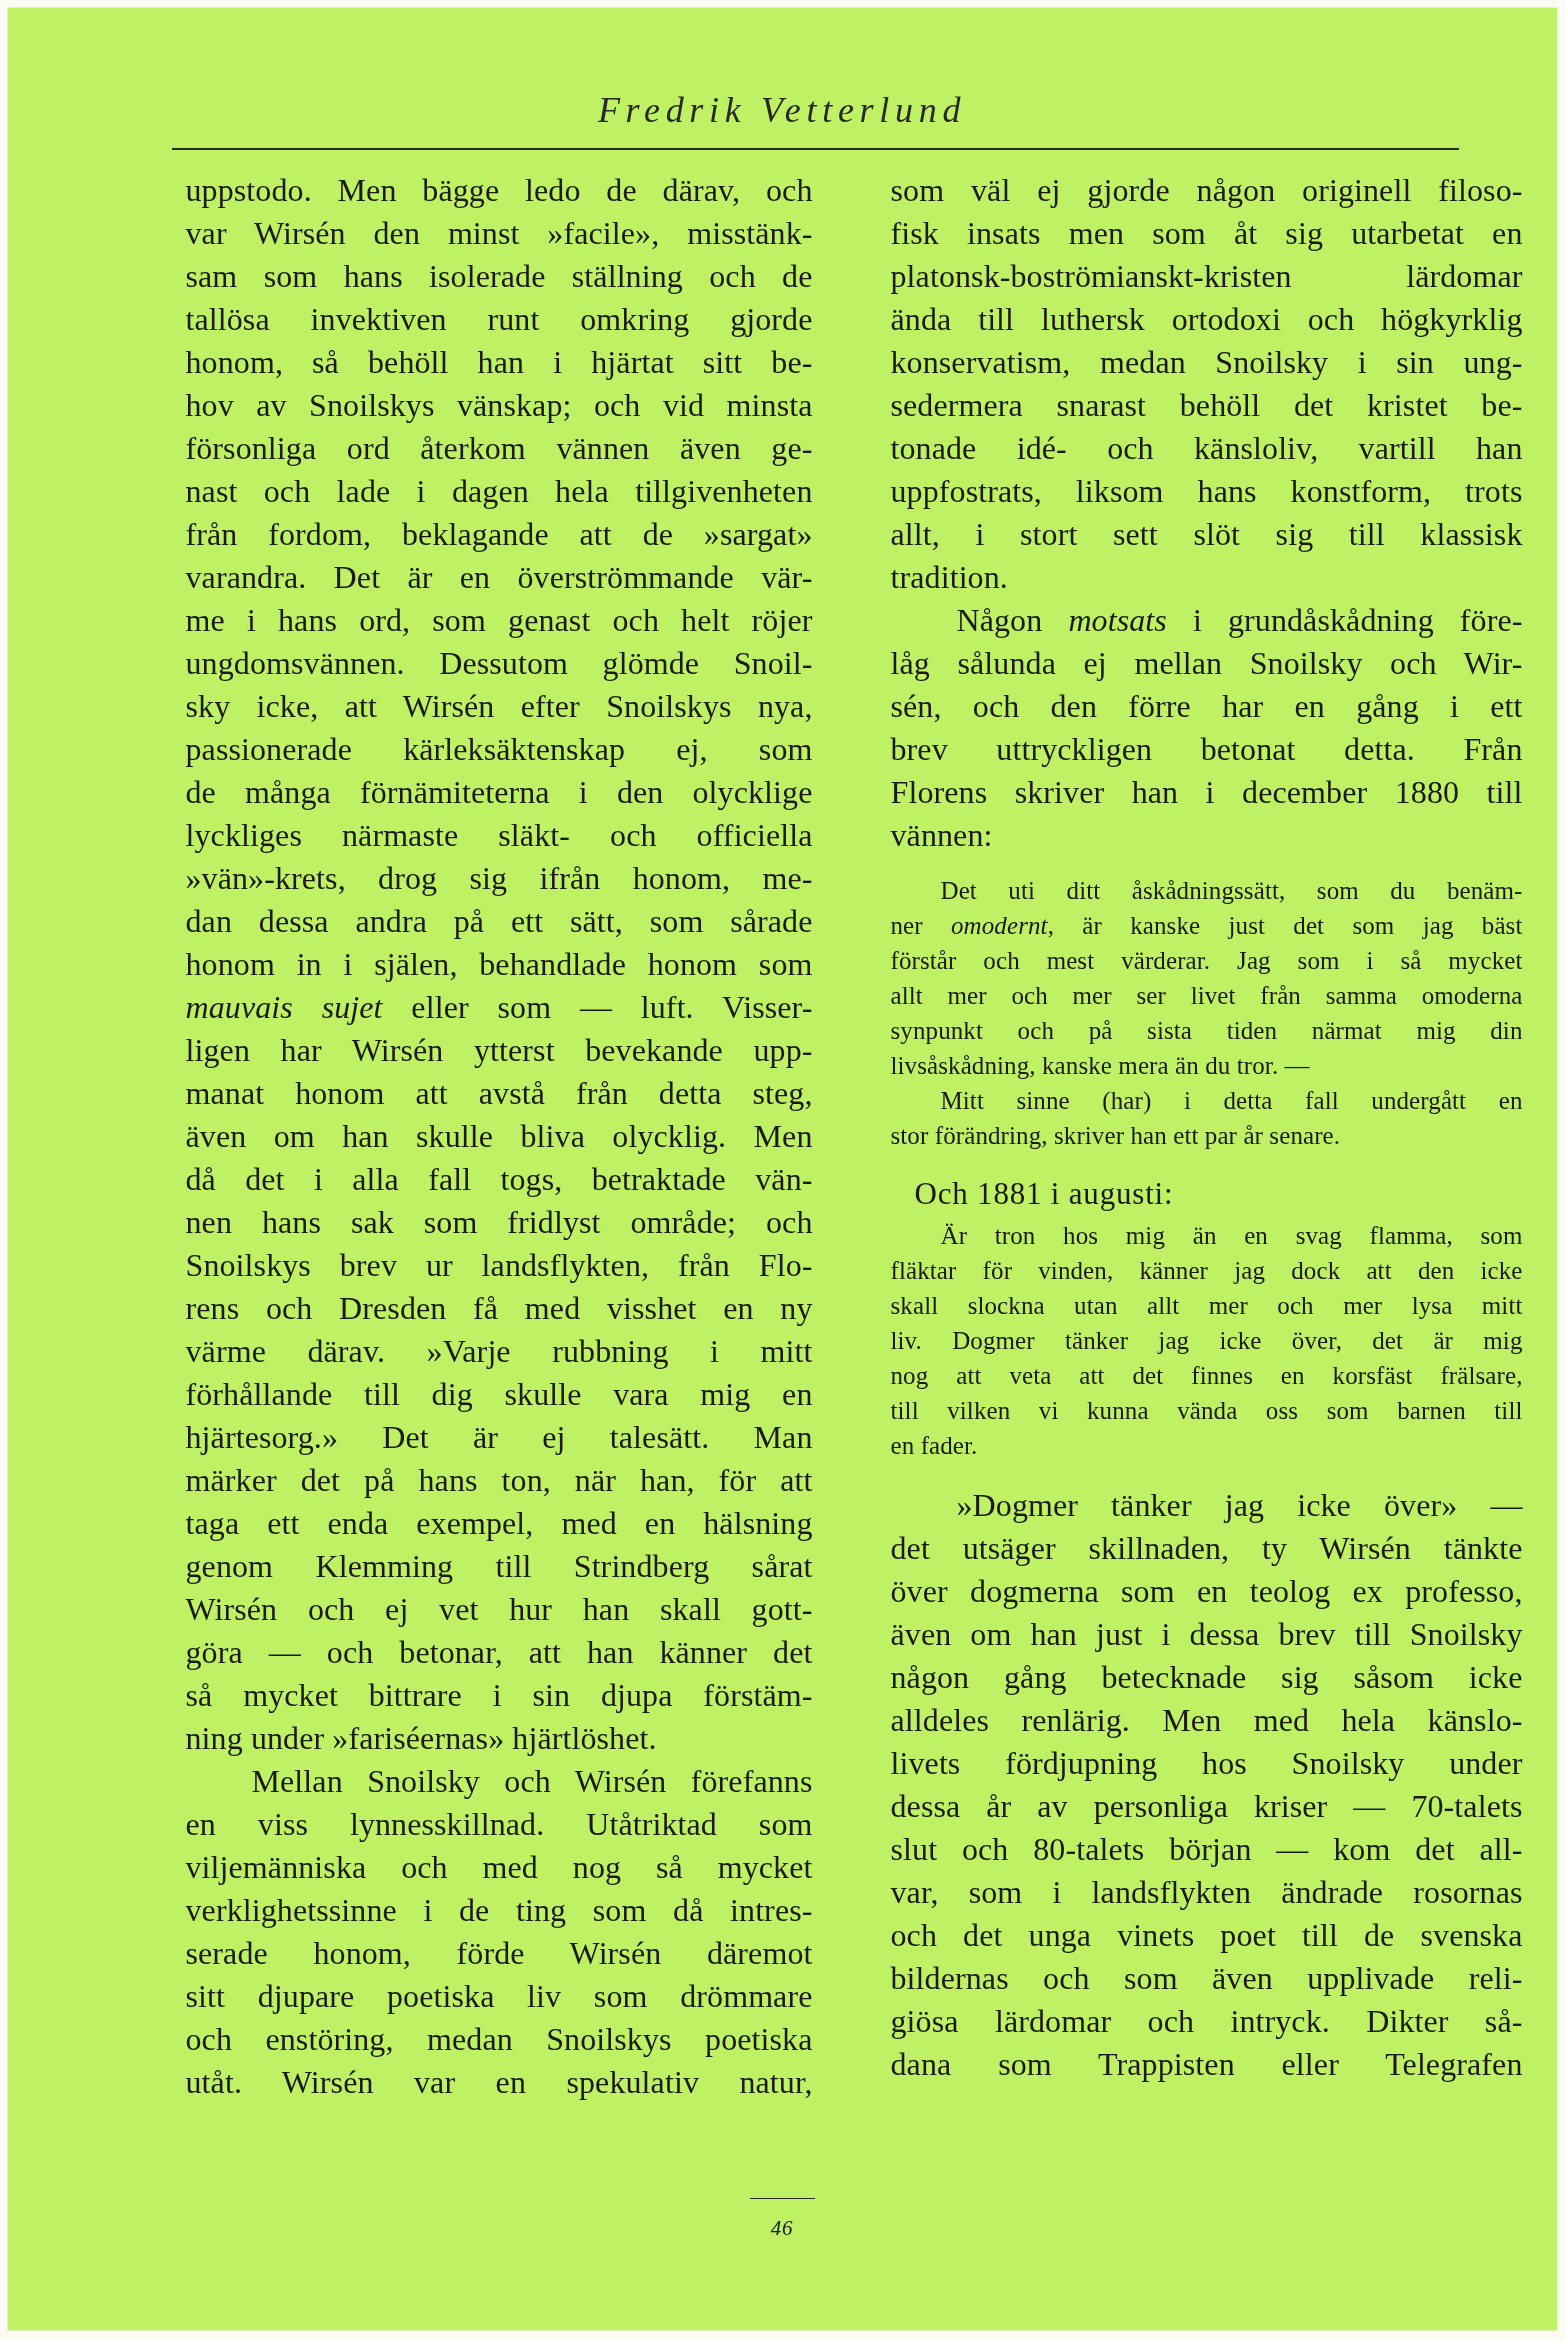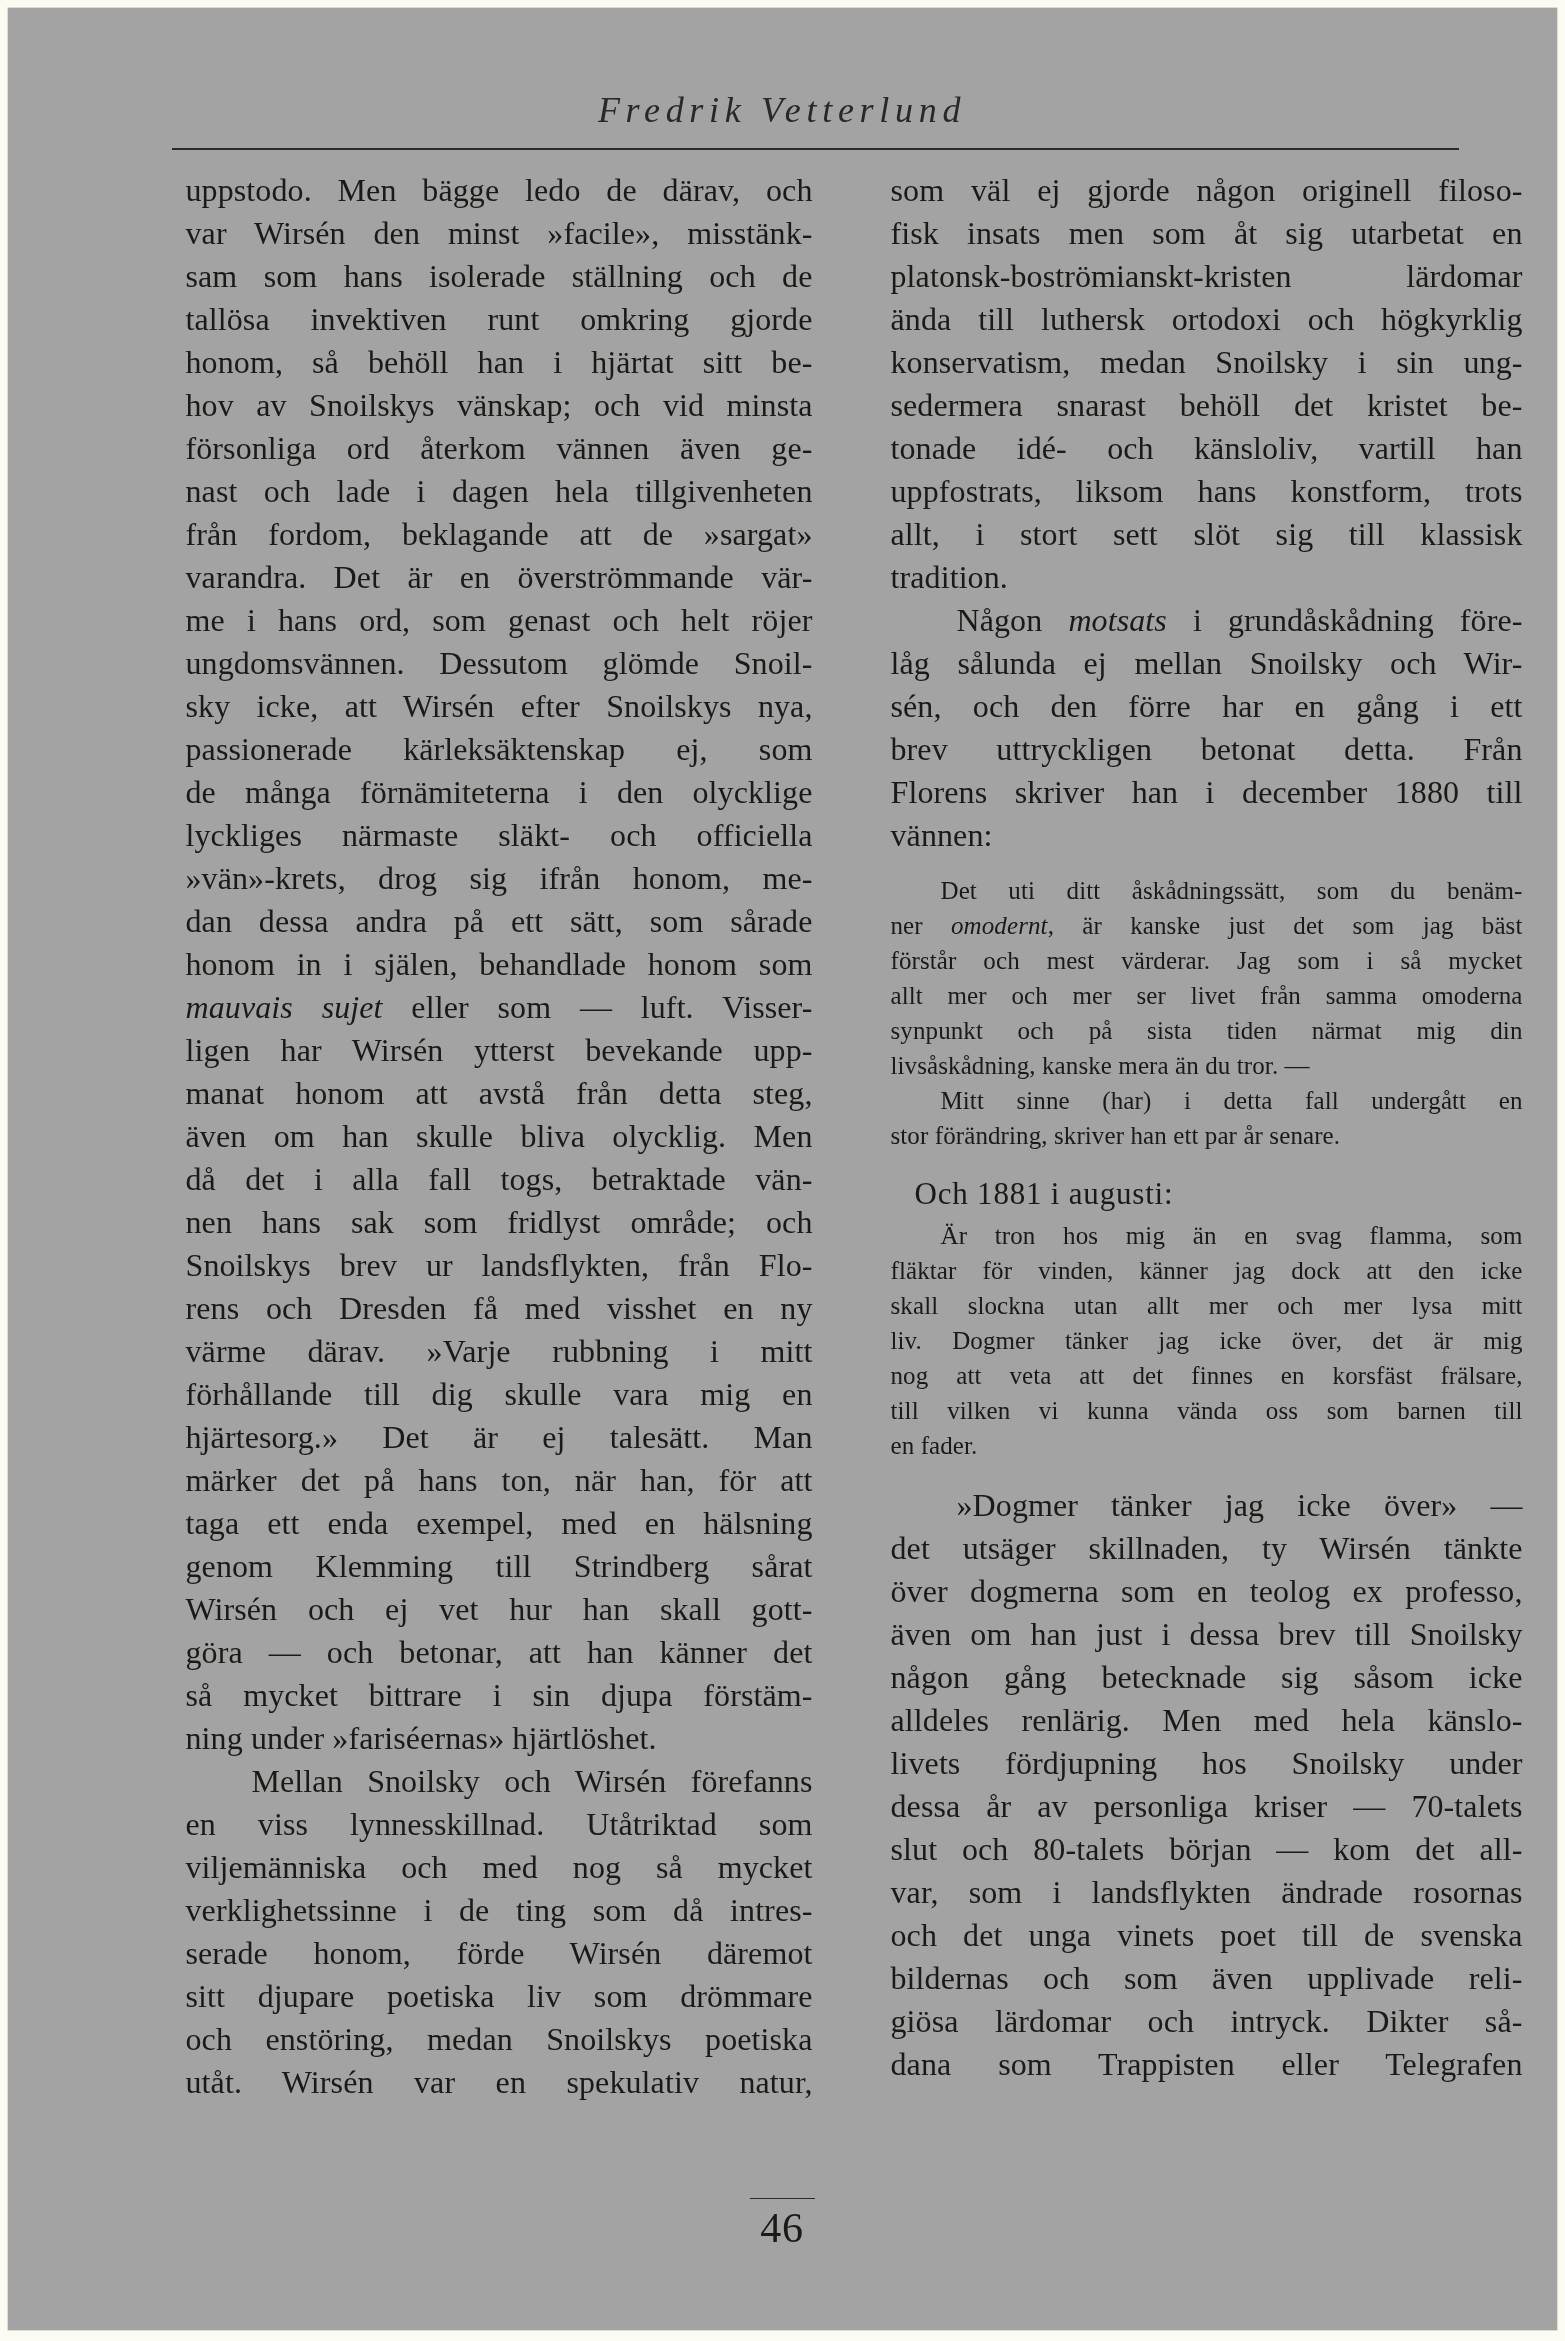--- a/index.html
+++ b/index.html
@@ -4,21 +4,21 @@
 <style>
   html, body { margin: 0; padding: 0; }
   body {
     width: 1565px; height: 2342px; position: relative; overflow: hidden;
     background: #fbfaf3;
     font-family: "Liberation Serif", "DejaVu Serif", serif;
     color: #1c1a17;
   }
   .page {
     position: absolute; left: 6.5px; top: 6.5px; width: 1551px; height: 2324px;
-    background: #a3a3a3;
+    background: #bef264;
     box-shadow: inset 0 0 0 0.8px #f3eed2;
   }
   .running-head {
     position: absolute; left: 0; right: 0; top: 82px; text-align: center;
     font-style: italic; font-size: 36px; letter-spacing: 5.7px; color: #2a2824;
   }
   .head-rule {
     position: absolute; left: 165px; width: 1287px; top: 141px; height: 0;
     border-top: 2.4px solid #2b2a28;
   }
@@ -38,21 +38,21 @@
   .gap-m { height: 21px; }
   .heading-line { height: 49px; line-height: 49px; font-size: 31px; padding-left: 24px; letter-spacing: 0.8px; }
   em { font-style: italic; }
   .page-number-wrap {
     position: absolute; left: 0; right: 0; top: 2180px; text-align: center;
   }
   .page-number-rule {
     display: inline-block; width: 65px; border-top: 1.6px solid #2b2a28;
   }
   .page-number {
-    display: block; font-size: 42px; margin-top: 1px; letter-spacing: 0.8px;
+    display: block; font-size: 21px; margin-top: 13px; letter-spacing: 0.8px; font-style: italic;
   }
 </style>
 </head>
 <body>
 
 <div class="page">
 
   <div class="running-head">Fredrik Vetterlund</div>
   <div class="head-rule"></div>
 

